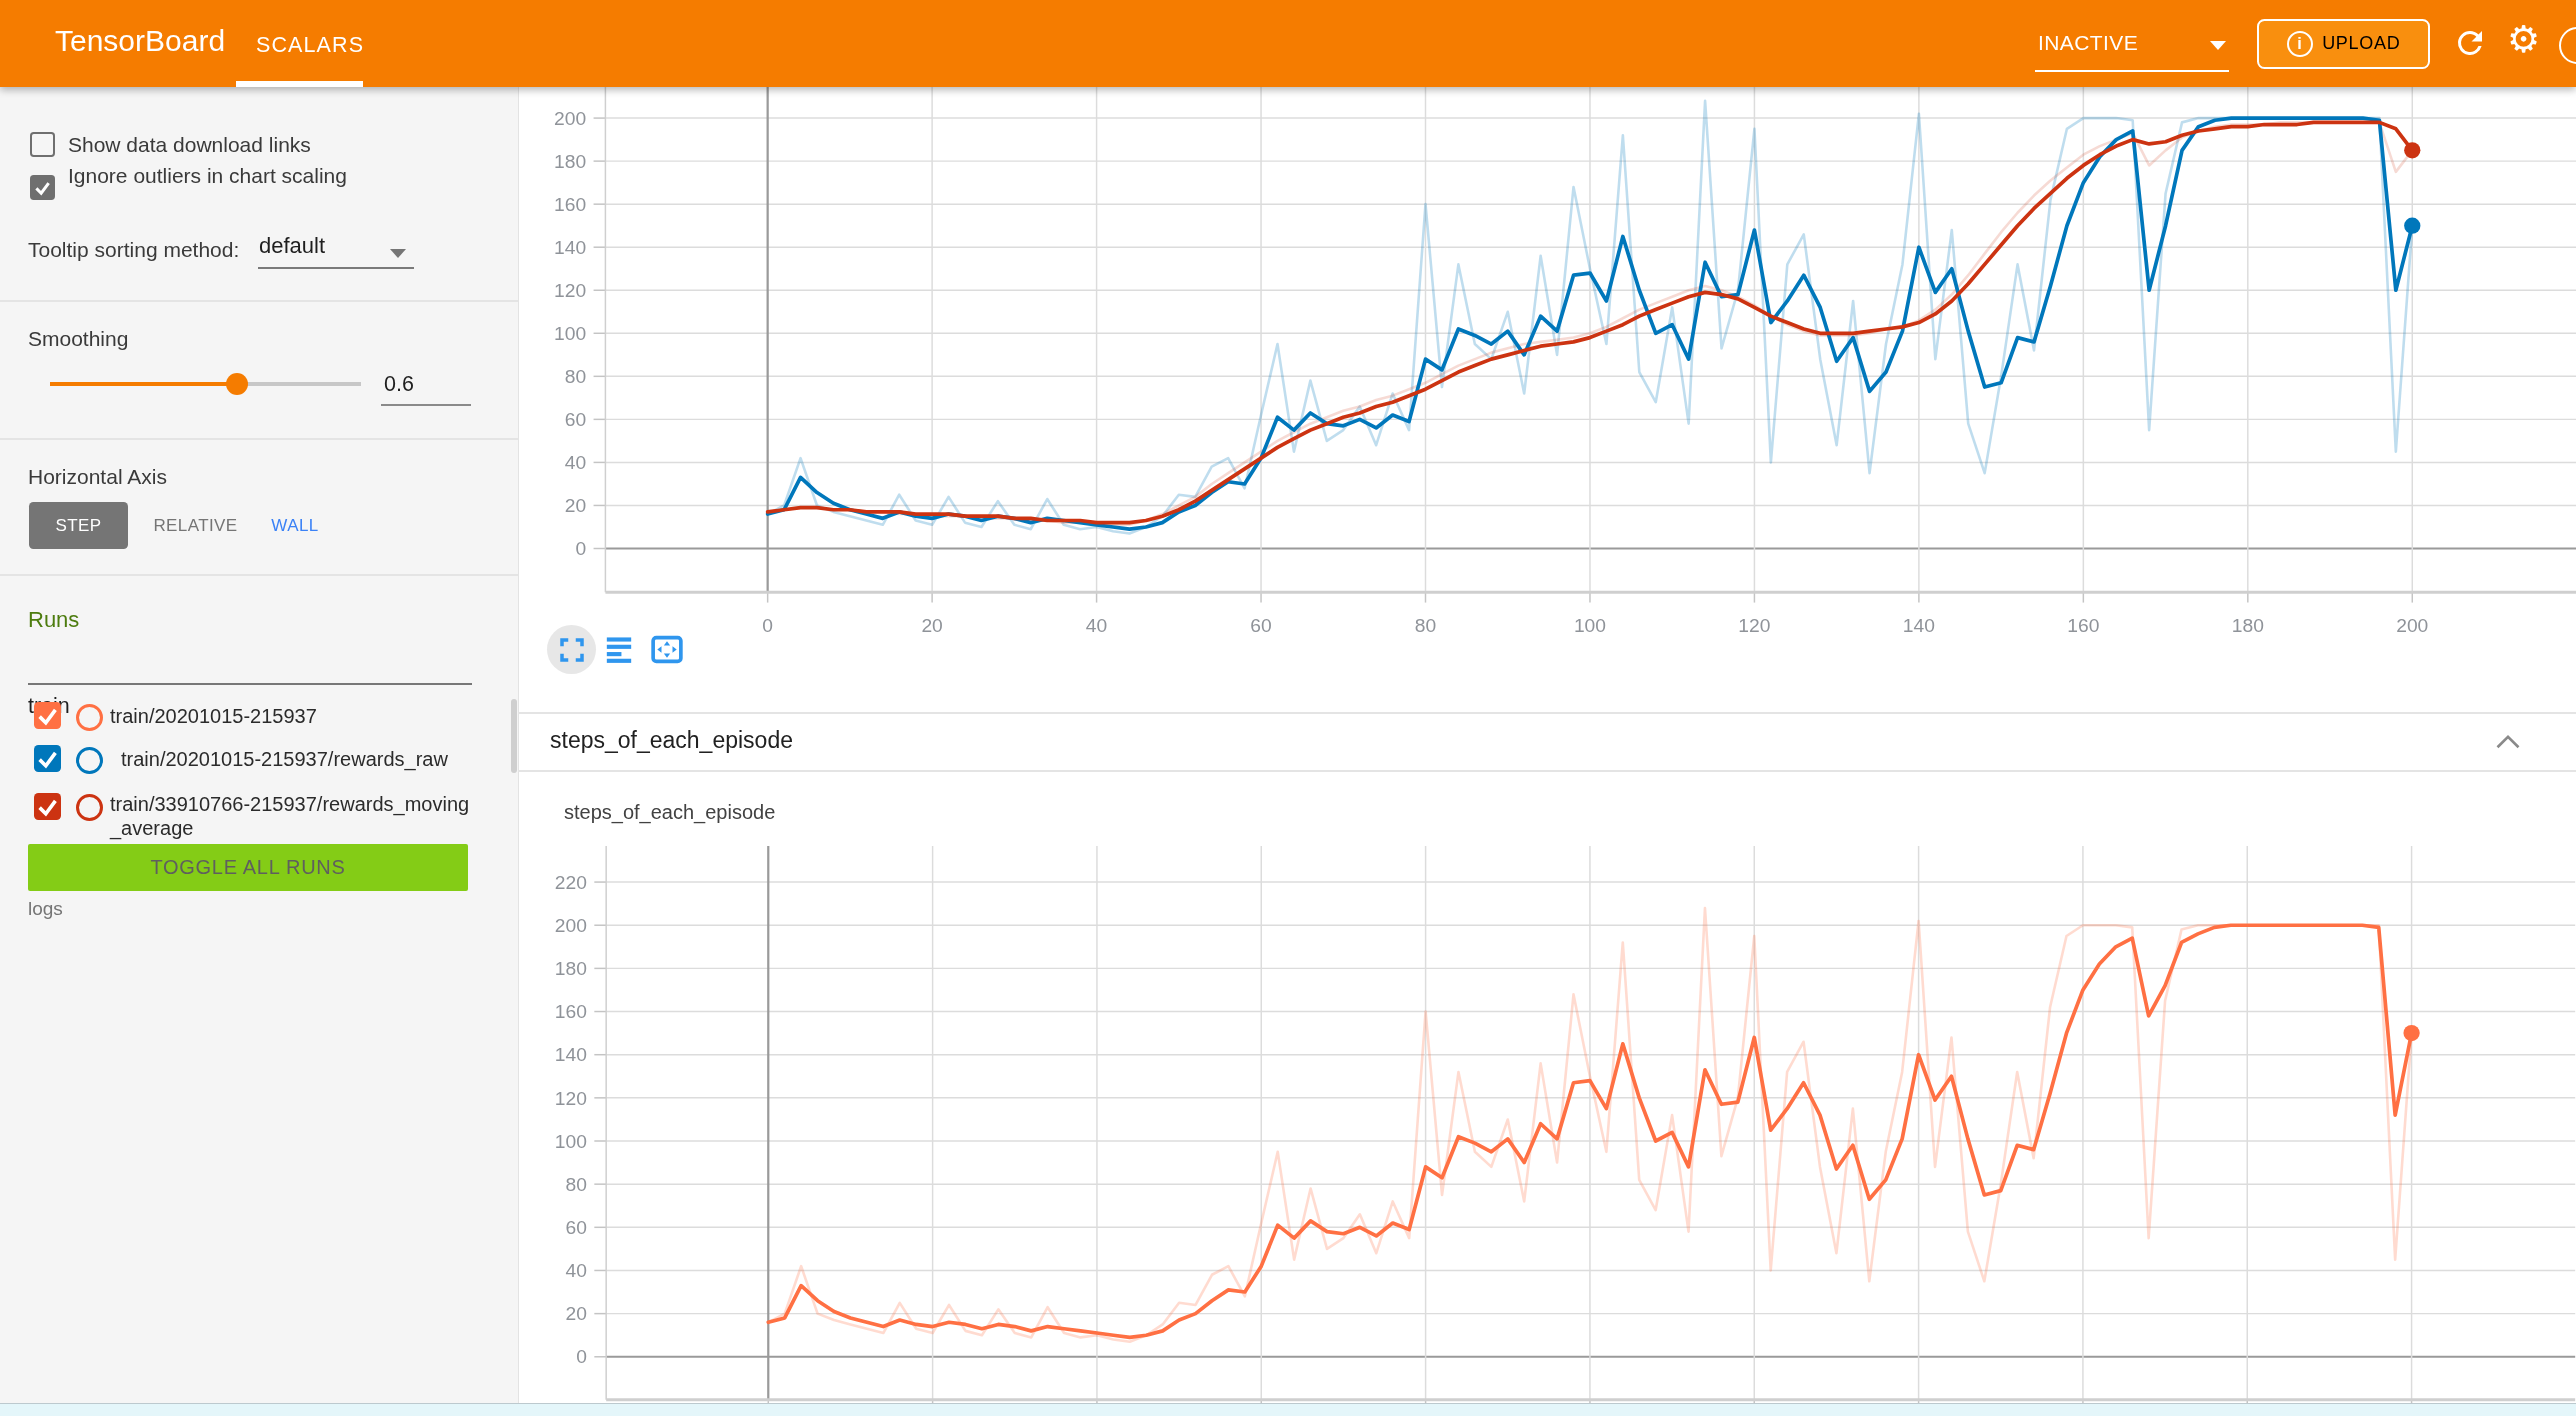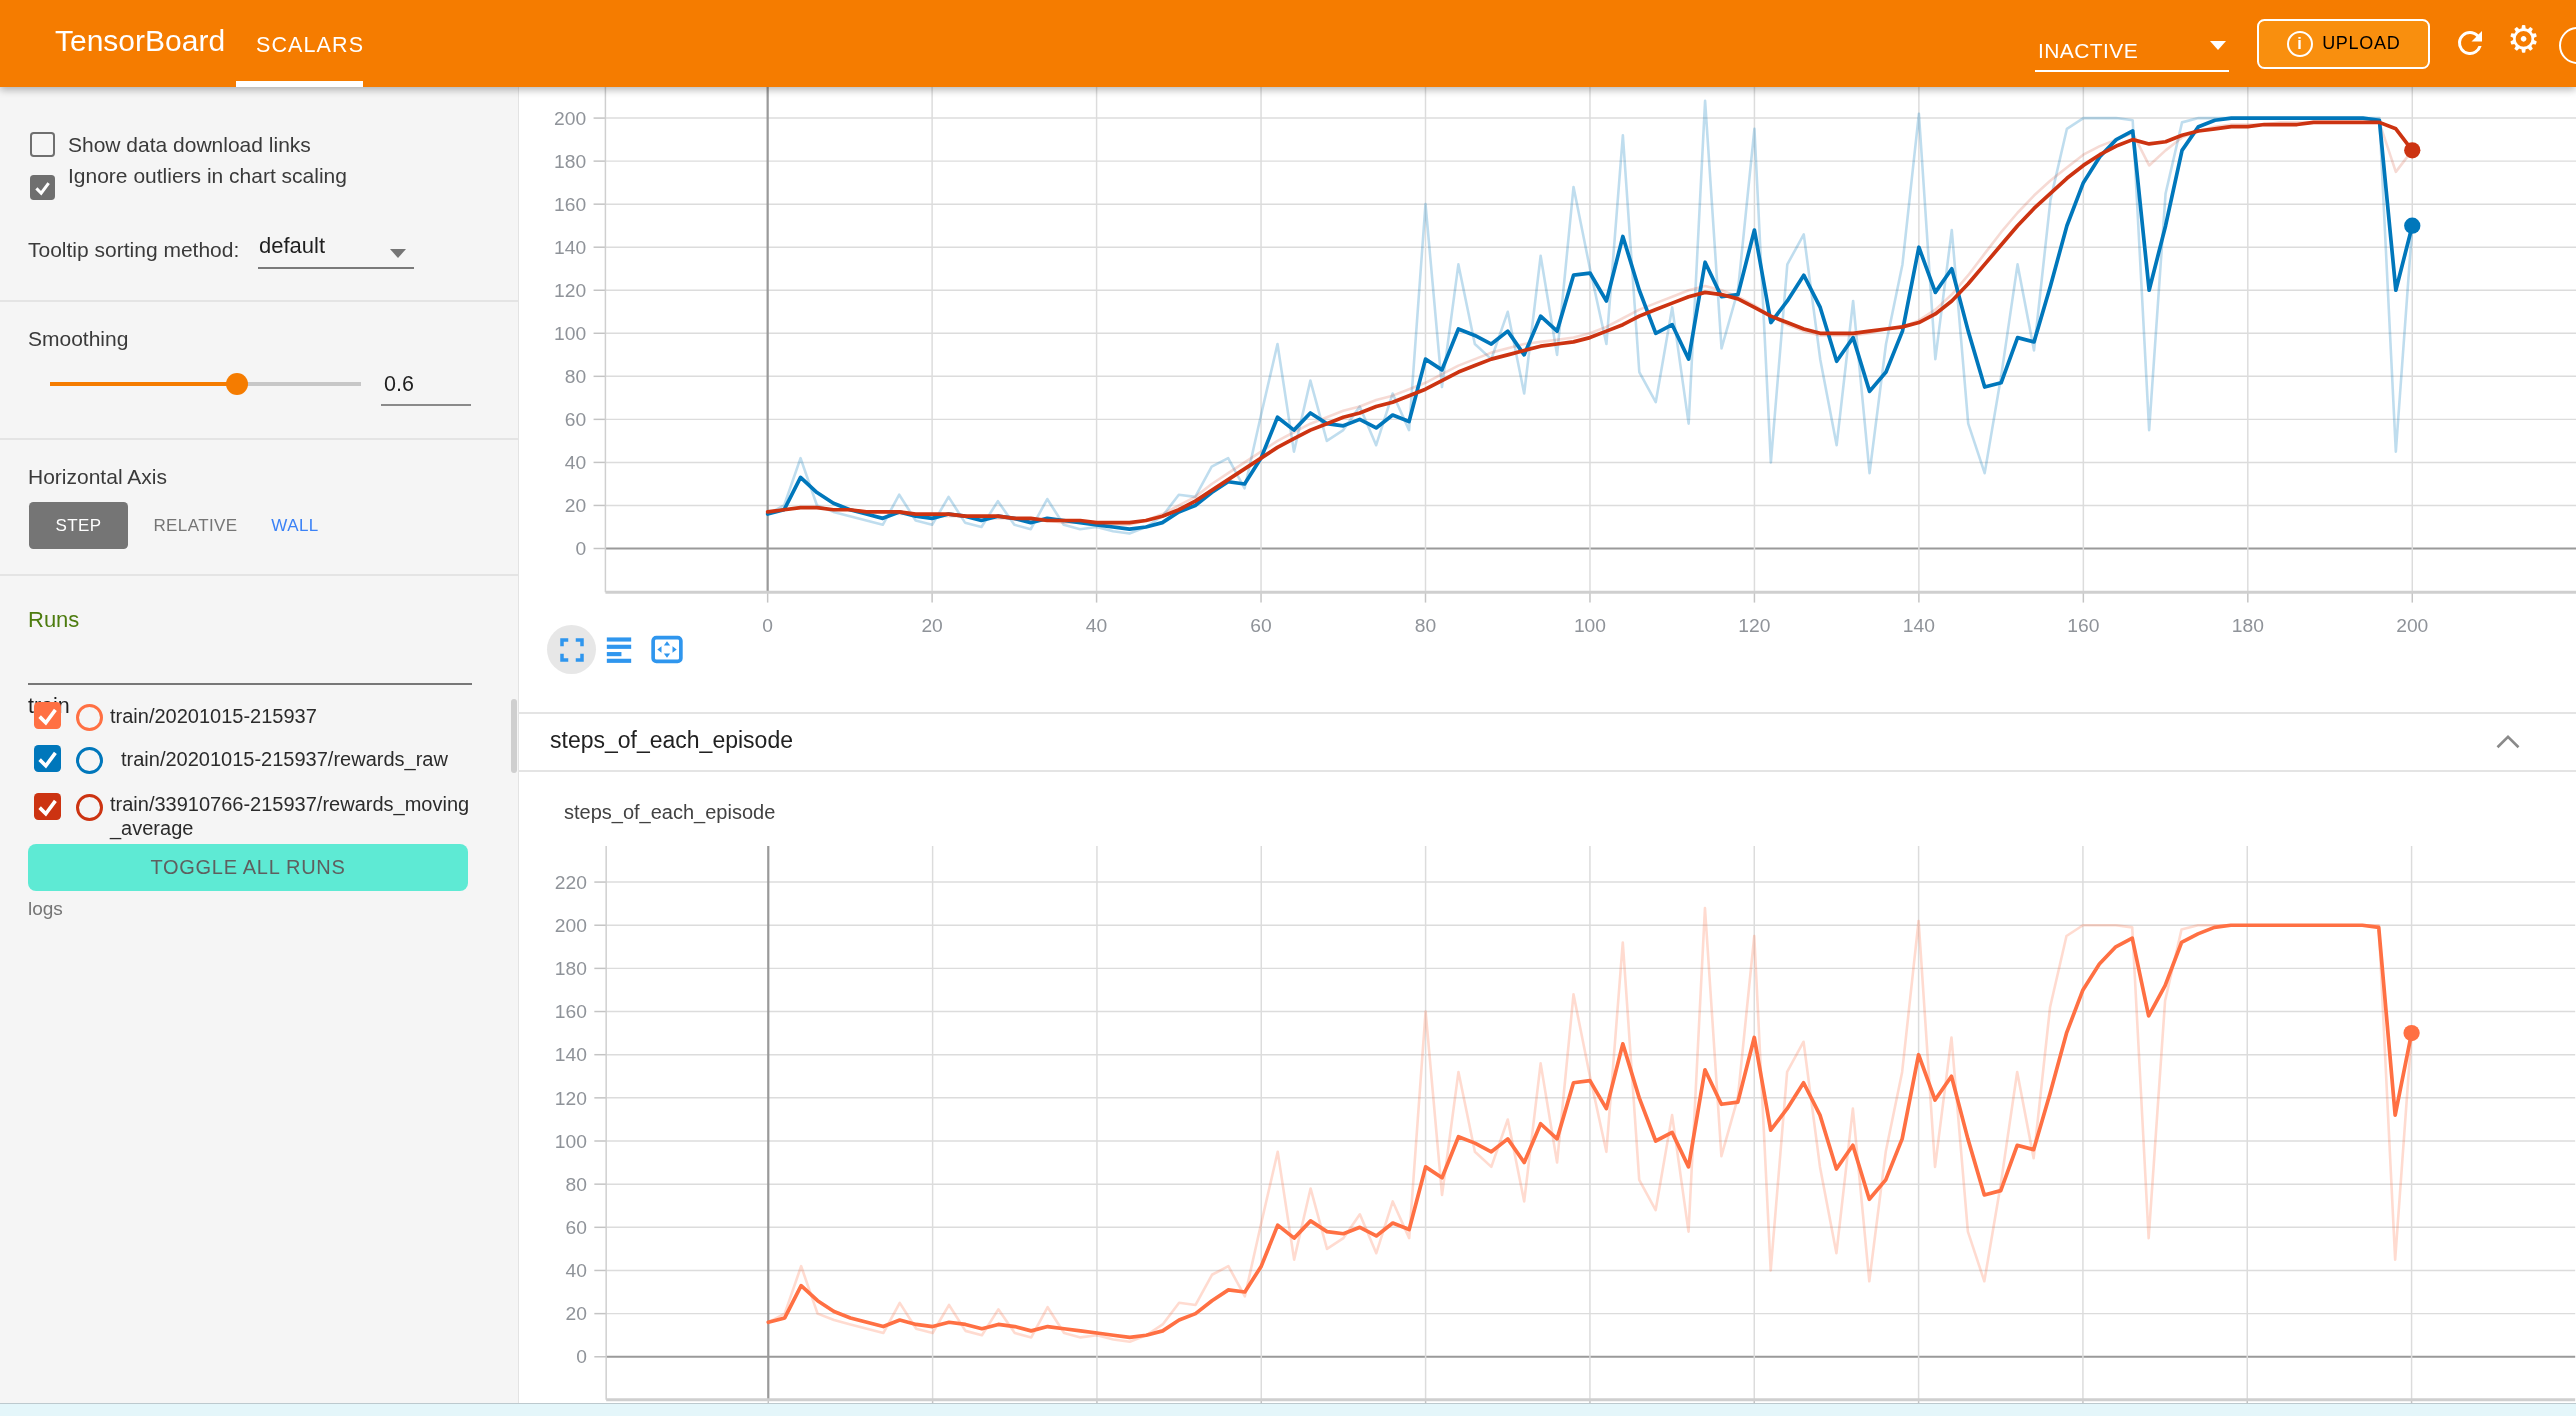--- a/index.html
+++ b/index.html
@@ -5,21 +5,21 @@
   html,body{margin:0;padding:0;}
   body{width:2576px;height:1416px;overflow:hidden;position:relative;background:#fff;
        font-family:"Liberation Sans",sans-serif;-webkit-font-smoothing:antialiased;}
   .abs{position:absolute;}
   
   #header{left:0;top:0;width:2576px;height:87px;background:#f57c00;z-index:5;
           box-shadow:0 3.7px 7.4px rgba(0,0,0,.28);}
   #tb-title{left:55px;top:24px;font-size:30px;color:#fff;}
   #tab-scalars{left:256px;top:33px;font-size:21.5px;font-weight:500;letter-spacing:1.1px;color:#fff;}
   #tab-underline{left:236px;top:81px;width:127px;height:6px;background:#fff;}
-  #status-dd{left:2038px;top:31px;font-size:21px;letter-spacing:0.4px;color:#fff;margin-top:8px;}
+  #status-dd{left:2038px;top:31px;font-size:21px;letter-spacing:0.4px;color:#fff;}
   #status-arrow{left:2210px;top:41px;width:0;height:0;border-left:8.1px solid transparent;
       border-right:8.1px solid transparent;border-top:9px solid #fff;}
   #status-underline{left:2035px;top:70px;width:194px;height:2.2px;background:#fff;}
   #upload-btn{left:2257px;top:18.5px;width:169px;height:46px;border:2.2px solid #fff;border-radius:7.4px;
       background:#f98f0e;display:flex;align-items:center;justify-content:center;gap:9.6px;cursor:pointer;}
   #upload-info{width:22px;height:22px;border:2.2px solid #fff;border-radius:50%;color:#fff;
       font-size:16.3px;font-weight:bold;display:flex;align-items:center;justify-content:center;}
   #upload-label{color:#000000;font-size:18px;letter-spacing:0.7px;}
   #gear-icon{left:2507px;top:18px;font-size:37px;color:#fff;}
   #help-icon{left:2559px;top:27px;width:33px;height:33px;border:2.2px solid #fff;border-radius:50%;}
@@ -27,21 +27,21 @@
   #sidebar{left:0;top:87px;width:518px;height:1329px;background:#f5f5f5;border-right:0.7px solid #e3e3e3;}
   .divider{background:#e4e4e4;height:1.5px;}
   .sb-label{font-size:21px;color:#3a3a3a;}
   .cb{width:25px;height:25px;border:2.2px solid #6f6f6f;border-radius:3.7px;box-sizing:border-box;cursor:pointer;}
   .cb svg{display:none;}
   .cb.on{background:#6f6f6f;}
   .cb.on svg{display:block;}
   .runcb{width:27px;height:27px;border-radius:4.4px;cursor:pointer;}
   .runcircle{width:21px;height:21px;border:3px solid #000;border-radius:50%;box-sizing:content-box;}
   .runlabel{font-size:20px;line-height:24.4px;color:#2b2b2b;width:370px;word-break:break-all;}
-  #toggle-all{background:#5eead4;border-radius:8px;display:flex;align-items:center;justify-content:center;
+  #toggle-all{background:#84cc16;border-radius:2px;display:flex;align-items:center;justify-content:center;
       font-size:20px;letter-spacing:0.7px;color:#5f5f5f;cursor:pointer;}
   #train-input{border:none;background:transparent;outline:none;font-size:21.5px;color:#1f1f1f;
       font-family:"Liberation Sans",sans-serif;width:415px;padding:0;margin-top:48px;}
   .axis-btn{display:flex;align-items:center;justify-content:center;font-size:17px;letter-spacing:0.4px;cursor:pointer;}
   
   svg text{font-family:"Liberation Sans",sans-serif;}
   .tool-icon{cursor:pointer;}
   #cyan-strip{left:0;top:1403px;width:2576px;height:13.3px;background:#e4f6fa;border-top:1.5px solid #bcc9ce;z-index:4;}
 </style>
 </head>

